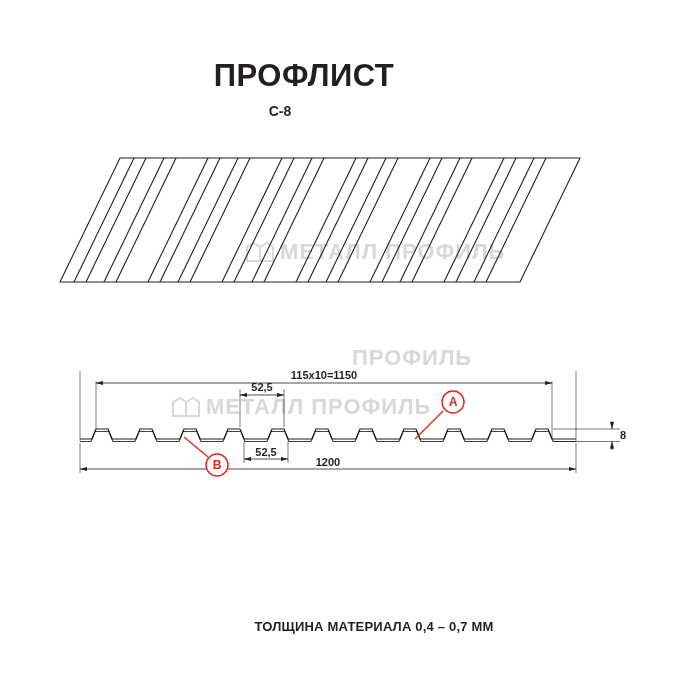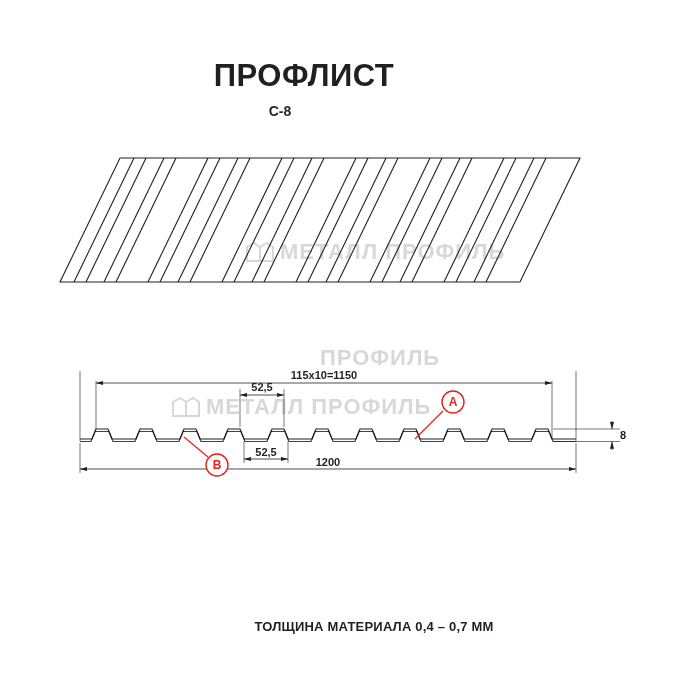--- a/index.html
+++ b/index.html
@@ -67,21 +67,21 @@
   .wm {
     position: absolute;
     pointer-events: none;
     color: #d8d8d8;
     font-size: 22px;
     font-weight: bold;
     letter-spacing: 1px;
     white-space: nowrap;
   }
   .wm1 { left: 246px; top: 239px; }
-  .wm2 { left: 320px; top: 345px; text-align: right; }
+  .wm2 { left: 352px; top: 345px; text-align: right; }
   .wm3 { left: 172px; top: 394px; }
   .wm .wmlogo {
     display: inline-block;
     width: 28px;
     height: 22px;
     vertical-align: -4px;
     margin-right: 6px;
   }
   svg { display: block; overflow: visible; }
   text { font-family: "Liberation Sans", sans-serif; }

